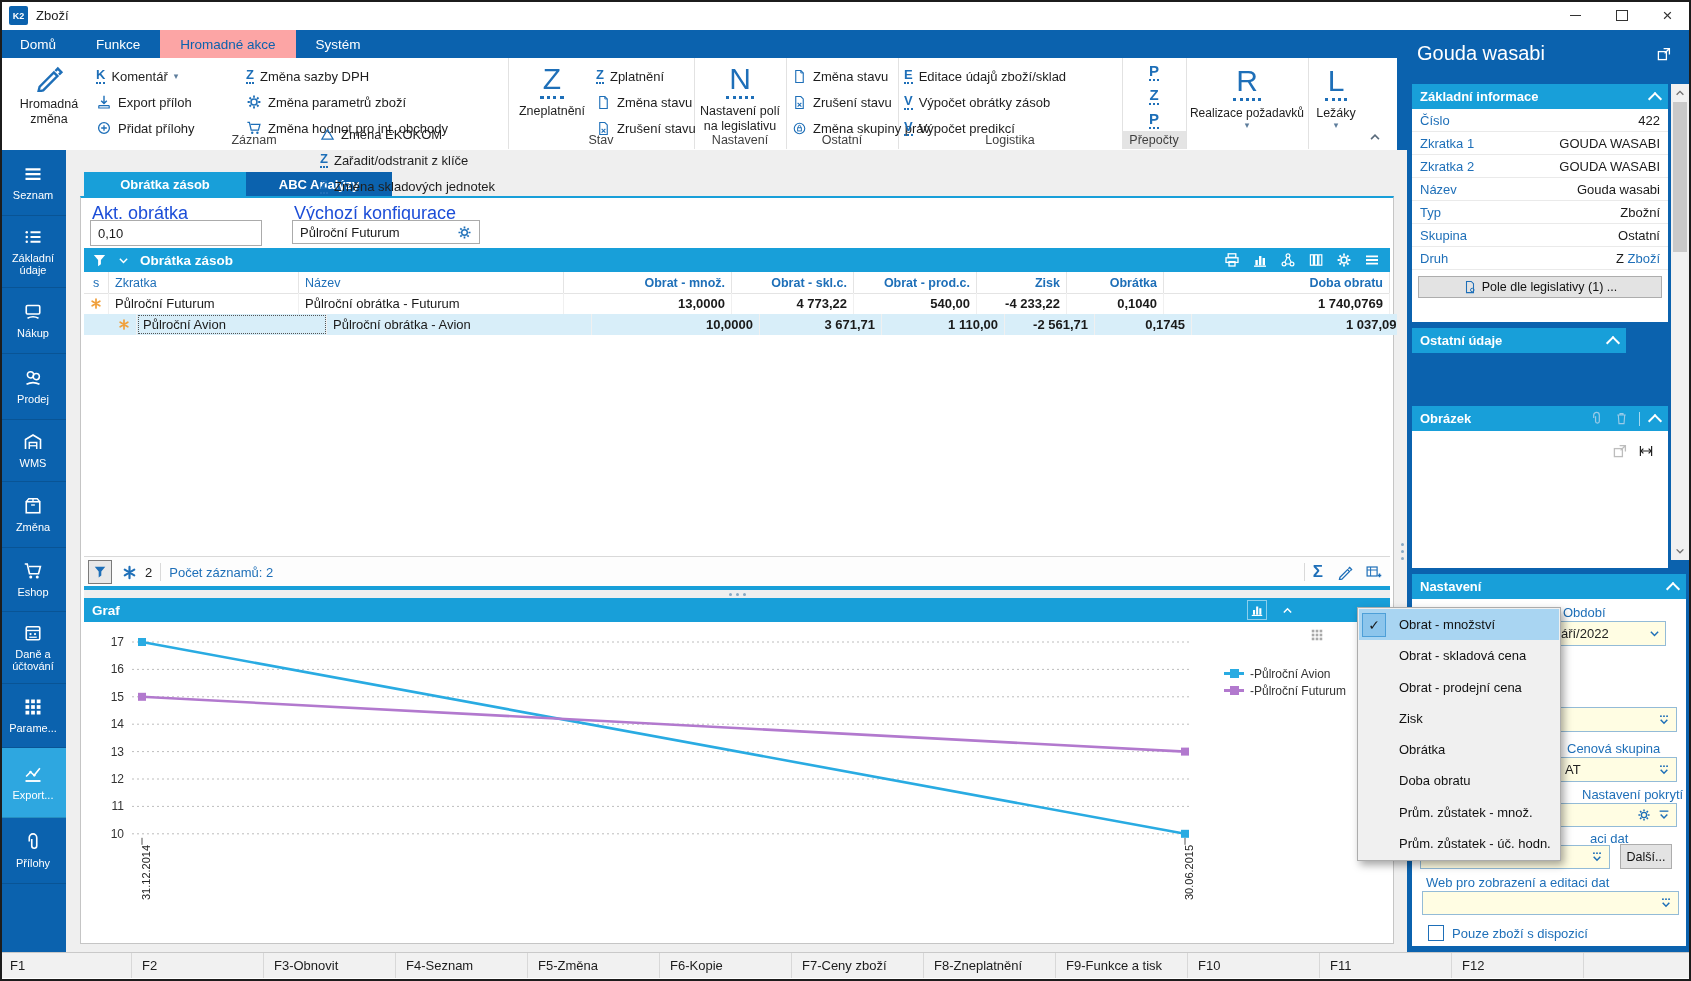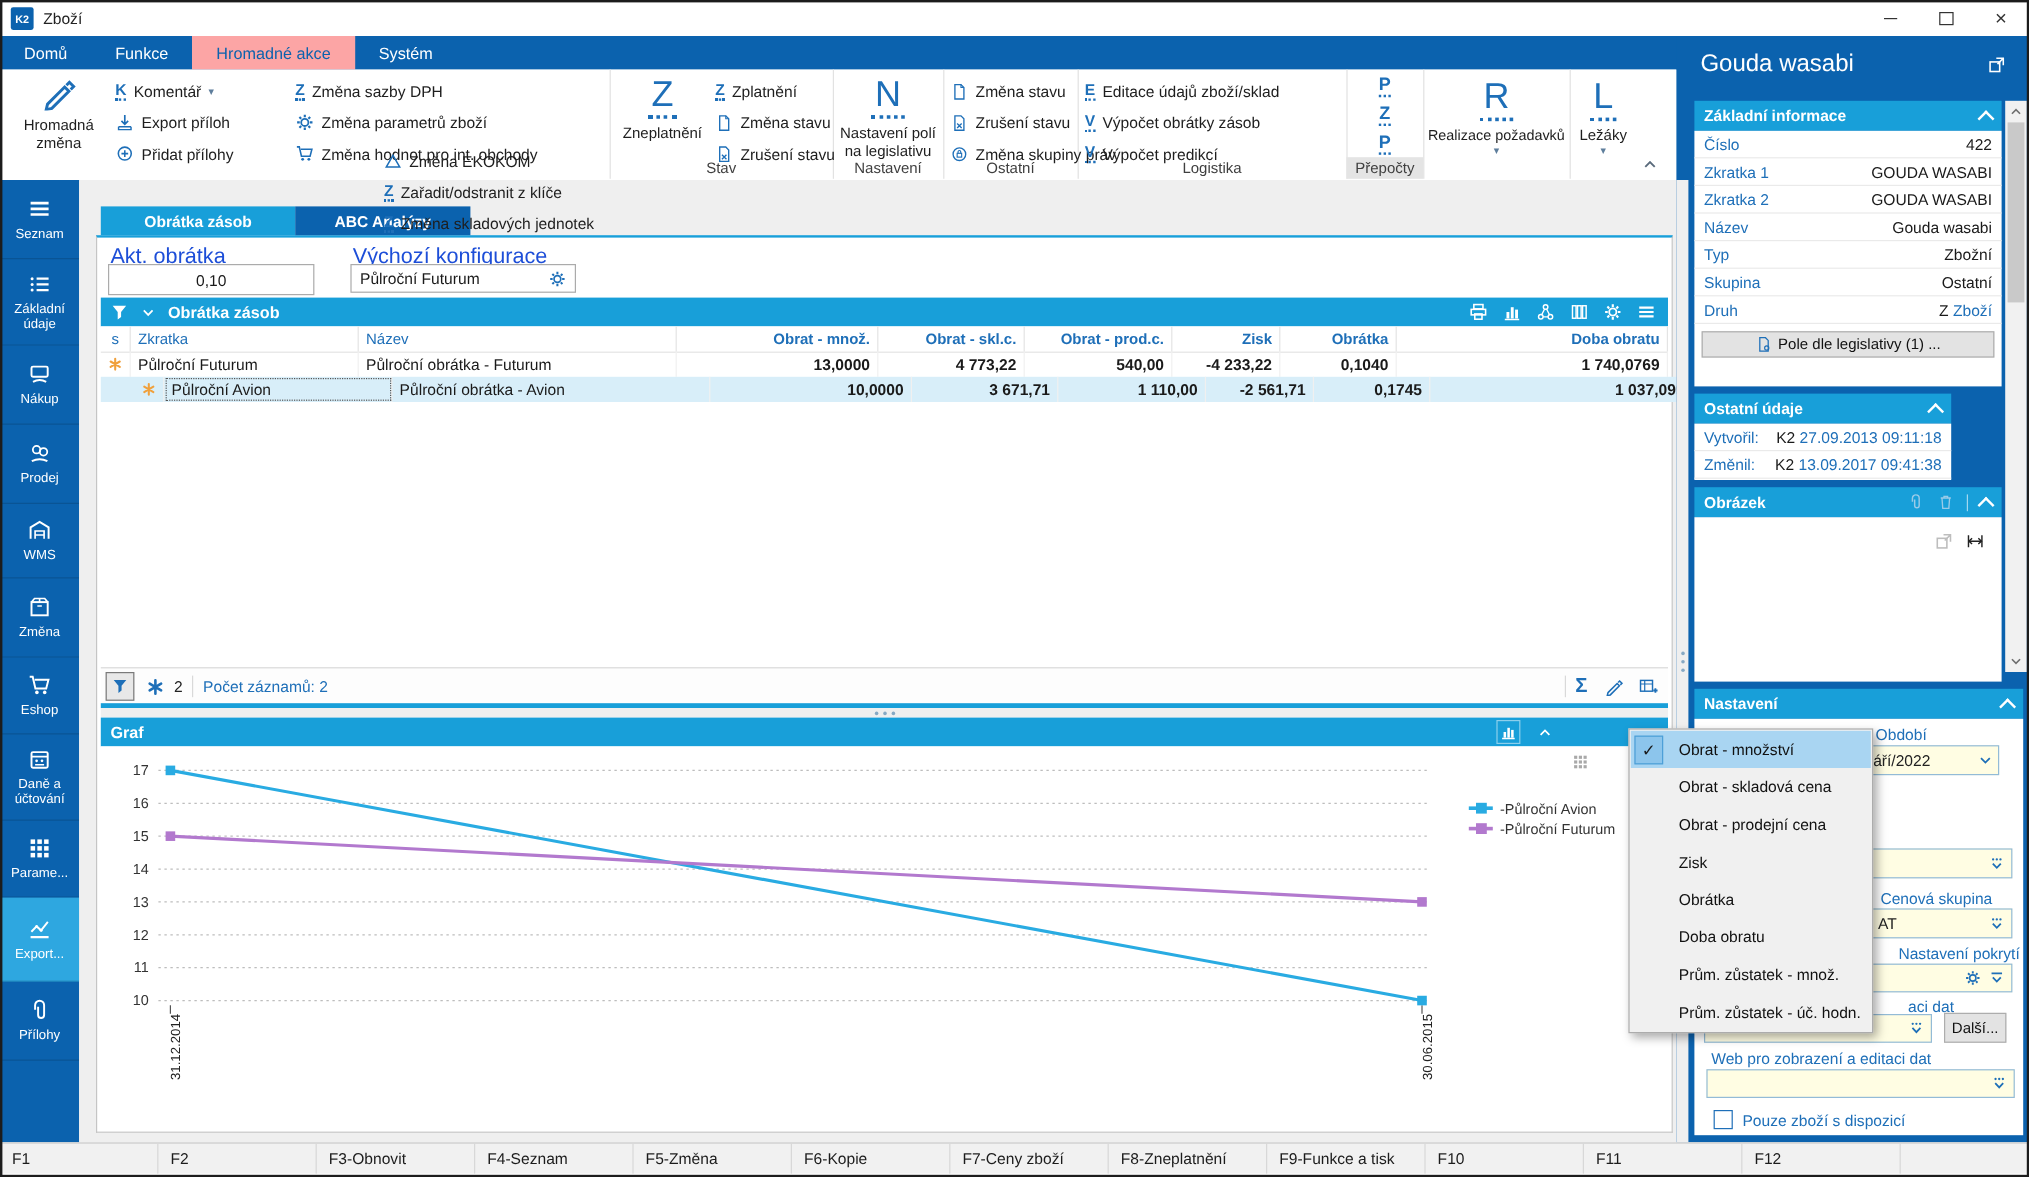--- a/index.html
+++ b/index.html
@@ -320,20 +320,21 @@
       </div>
     <div class="rrow" style="left:246px;top:58px">
         <svg class="ic blueic" width="16" height="16" viewBox="0 0 16 16">
           <use href="#i-cart"></use>
         </svg>
         <span>Změna hodnot pro int. obchody</span>
       </div>
     <div class="rrow" style="left:282px;top:6px;left:282px"></div>
 
     <div class="rrow" style="left:418px;top:6px;left:300px"></div>
+    <div class="rglabel">Záznam</div>
   </div>
 
   <div class="rrow" style="left:320px;top:64px;position:absolute;z-index:2">
       <svg class="ic blueic" width="15" height="15" viewBox="0 0 16 16">
         <use href="#i-triangle"></use>
       </svg>
       <span>Změna EKOKOM</span>
     </div>
   <div class="rrow" style="left:320px;top:90px;position:absolute;z-index:2">
       <span class="lic">Z</span>
@@ -517,21 +518,21 @@
     </div>
 </div>
 
 <div class="abs mainbg"></div>
 <div class="abs panel"></div>
 
 <div class="abs mtab" style="left:84px;top:172px;width:162px;background:#189fd9">Obrátka zásob</div>
 <div class="abs mtab" style="left:246px;top:172px;width:146px;background:#0b62ae">ABC Analýzy</div>
 
 <div class="abs flabel" style="left:92px;top:203px">Akt. obrátka</div>
-<div class="abs finput" style="left:90px;top:220px;width:172px;height:16px;justify-content:center;padding:12px 7px">
+<div class="abs finput" style="left:90px;top:220px;width:172px;height:16px;justify-content:flex-start;padding:12px 7px">
     <span>0,10</span>
   </div>
 <div class="abs flabel" style="left:294px;top:203px">Výchozí konfigurace</div>
 <div class="abs finput" style="left:292px;top:220px;width:188px;height:24px;padding:0 7px;justify-content:space-between">
   <span>Půlroční Futurum</span>
   <svg class="ic blueic" width="15" height="15" viewBox="0 0 16 16">
       <use href="#i-gear"></use>
     </svg>
 </div>
 
@@ -761,30 +762,20 @@
       <span>Pole dle legislativy (1) ...</span>
     </div>
   </div>
 </div>
 
 <div class="abs" style="left:1412px;top:328px;width:214px">
   <div class="card-h">
     <span>Ostatní údaje</span>
     <span class="chev up" style="margin-left:auto"></span>
   </div>
-  <div class="card-b" style="height:47px">
-    <div class="prow">
-        <span class="pl">Vytvořil:</span>
-        <span class="pv"><span>K2</span> <span class="bluetext">27.09.2013 09:11:18</span></span>
-      </div>
-    <div class="prow">
-        <span class="pl">Změnil:</span>
-        <span class="pv"><span>K2</span> <span class="bluetext">13.09.2017 09:41:38</span></span>
-      </div>
-  </div>
 </div>
 
 <div class="abs" style="left:1412px;top:406px;width:256px">
   <div class="card-h">
     <span>Obrázek</span>
     <div style="margin-left:auto;display:flex;align-items:center;gap:10px">
       <svg class="ic" style="color:#9acbe8" width="15" height="15" viewBox="0 0 16 16">
           <use href="#i-paperclip"></use>
         </svg>
       <svg class="ic" style="color:#9acbe8" width="15" height="15" viewBox="0 0 16 16">

